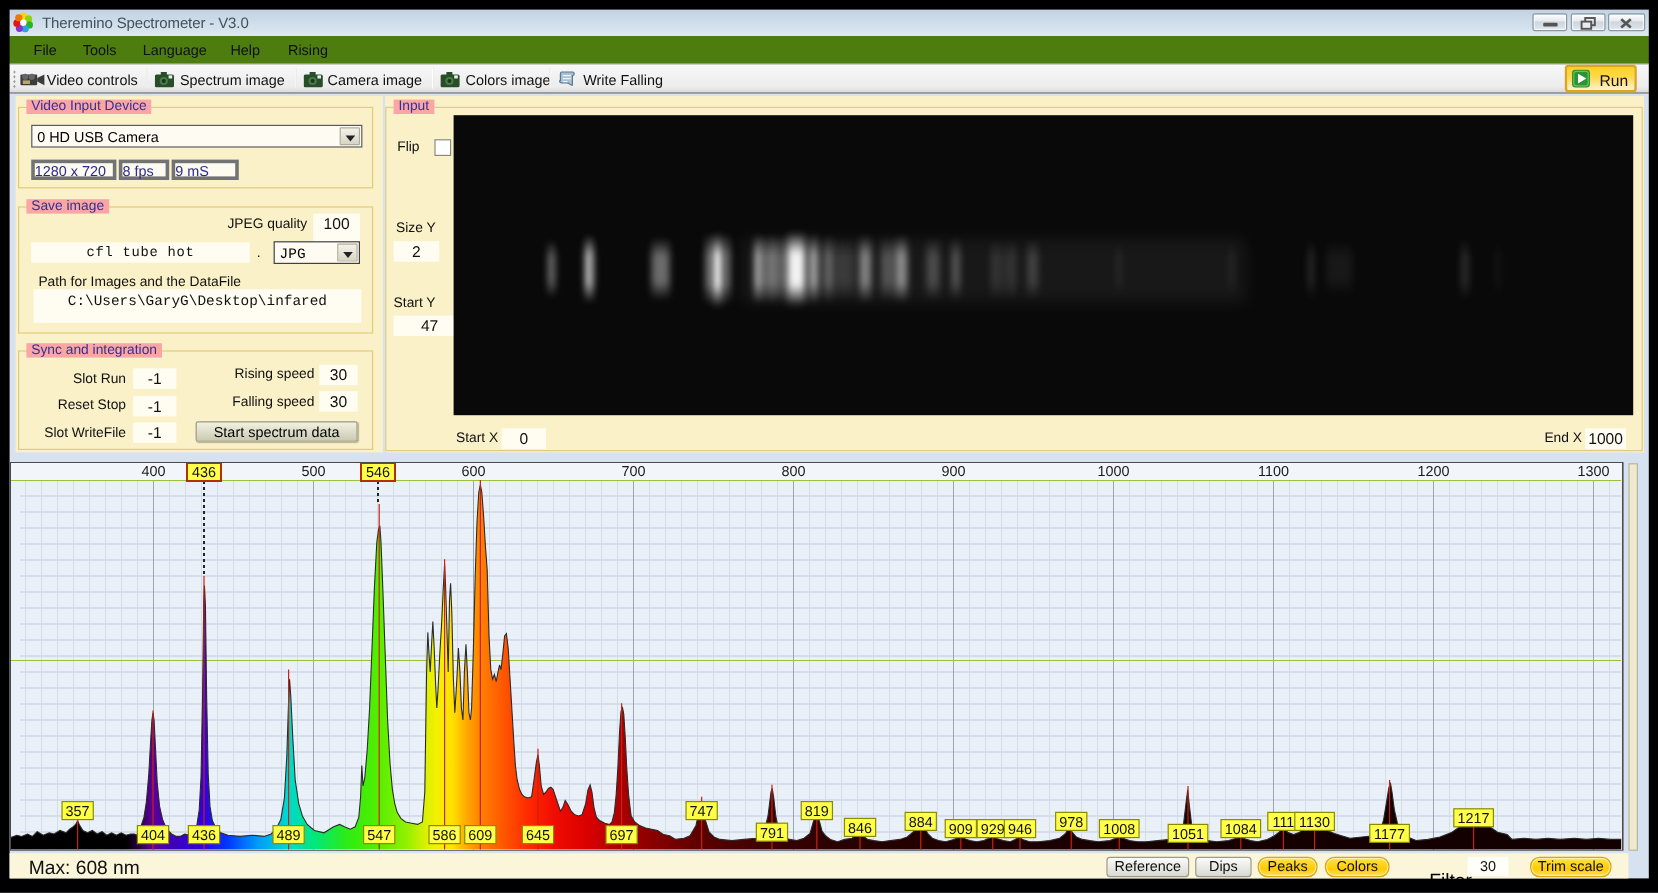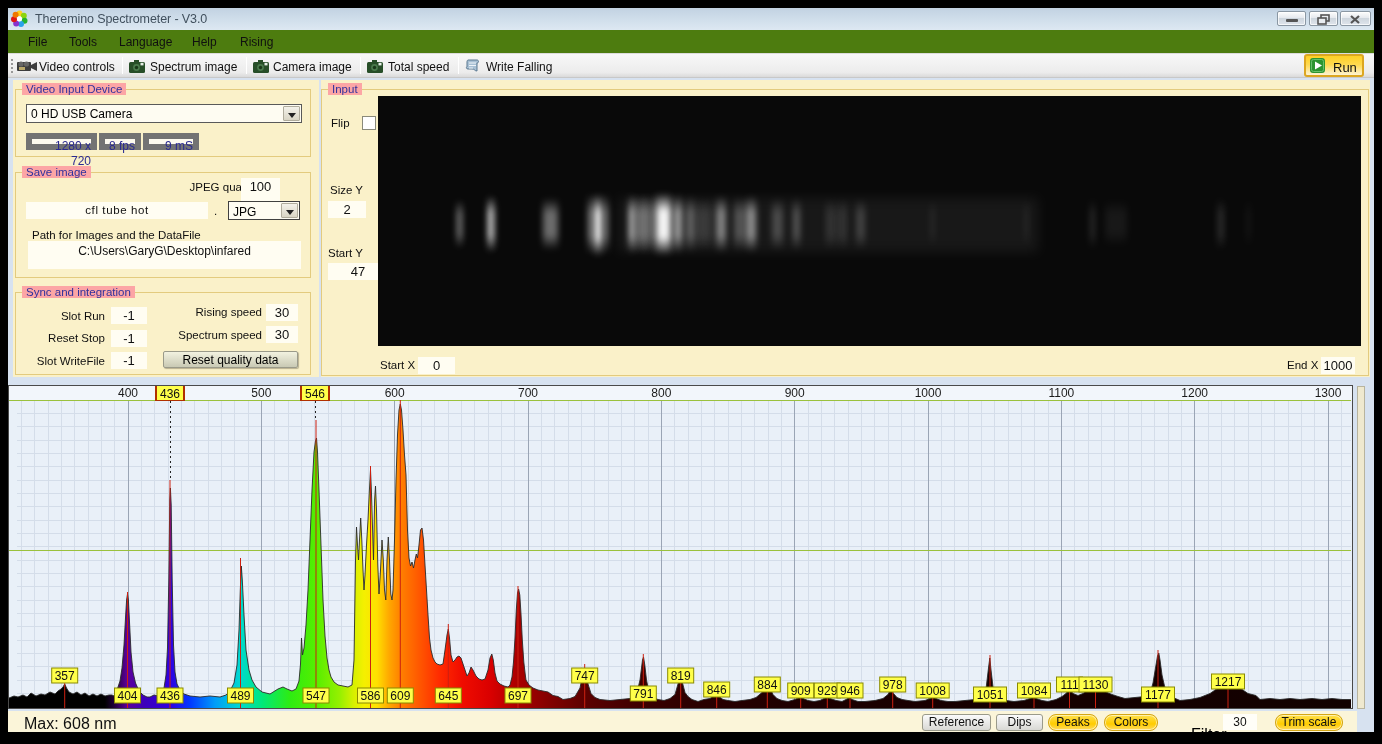--- a/index.html
+++ b/index.html
@@ -11,25 +11,25 @@
 #toolbar {left:8px;top:54px;width:1366px;height:24px;background:linear-gradient(#f8f8f8,#ececec 80%,#dadada);border-bottom:1px solid #c8c8c8}
 .ti {position:absolute;top:6px;font-size:12px;color:#101010}
 .tsep {position:absolute;top:3px;width:1px;height:17px;background:#c0c0c0;border-right:1px solid #fff}
 #client {left:8px;top:78px;width:1366px;height:654px;background:#d7e2f0}
 .panel {position:absolute;background:#faf1c9}
 .grp {position:absolute;border:1px solid #e3cb7e}
 .grptitle {position:absolute;top:-7px;left:6px;background:#fca5a5;padding:0 4px;font-size:11.5px;color:#31319c}
 .lbl {position:absolute;font-size:11.5px;color:#101010;white-space:nowrap}
 .rlbl {position:absolute;font-size:11.5px;color:#101010;white-space:nowrap;text-align:right}
 .wbox {position:absolute;background:#fffdf2;font-size:13px;color:#101010;text-align:center}
-.flatbtn {position:absolute;background:#fdfaef;border:6px solid #737373;font-size:12px;color:#2a2a90;text-align:right}
+.flatbtn {position:absolute;background:#fdfaef;border:3px solid #737373;font-size:12px;color:#2a2a90;text-align:left}
 .combo {position:absolute;background:#fefcf2;border:1px solid #595959}
 .combobtn {position:absolute;right:1px;top:1px;bottom:1px;width:17px;background:linear-gradient(#f4f2ea,#d9d5c4);border:1px solid #b0ac9c;border-radius:1px}
 .combobtn:after {content:"";position:absolute;left:4px;top:6px;border:4px solid transparent;border-top:5px solid #222}
-.mono {font-family:Liberation Sans, sans-serif}
+.mono {font-family:Liberation Mono, monospace}
 #cam {left:378px;top:96px;width:983px;height:250px;background:#090909;overflow:hidden}
 .cl {position:absolute;top:100px;height:58px;background:linear-gradient(rgba(255,255,255,0),#fff 30%,#fff 70%,rgba(255,255,255,0));filter:blur(3px)}
 #statusbar {left:8px;top:711px;width:1349px;height:21px;background:#fbf5d9}
 .sbtn {position:absolute;top:3px;height:17px;border-radius:3px;font-size:12px;text-align:center;color:#101010;border:1px solid #9a9a8a;background:linear-gradient(#fbfbfb,#d8d8d4);line-height:15px}
 .ybtn {border:1px solid #d5a715;border-radius:8px;background:linear-gradient(#ffe14e,#fc0 60%,#ffdb60);box-shadow:inset 0 0 0 1px #fff8}
 </style></head><body>
 
 <div id="titlebar" class="abs">
  <svg width="17" height="17" style="position:absolute;left:3px;top:2px">
   <g>
@@ -93,21 +93,21 @@
     </svg>
  <span class="ti" style="left:265px">Camera image</span>
  <div class="tsep" style="left:352px"></div>
  <svg width="17" height="14" style="position:absolute;left:359px;top:5px">
       <rect x="0" y="3" width="16" height="11" rx="1.5" fill="#274e28"></rect>
       <rect x="5" y="1" width="5" height="3" fill="#274e28"></rect>
       <rect x="11.5" y="3.8" width="3" height="2.6" fill="#e8f0e8"></rect>
       <circle cx="7.5" cy="8.5" r="3.4" fill="#4a7a4c"></circle>
       <circle cx="7.5" cy="8.5" r="1.7" fill="#183818"></circle>
     </svg>
- <span class="ti" style="left:380px">Total speed</span>
+ <span class="ti" style="left:380px">Colors image</span>
  <div class="tsep" style="left:450px"></div>
  <svg width="16" height="16" style="position:absolute;left:457px;top:4px">
       <path d="M3 2h9c2 0 2 3 0 3v8c-2.5 0-2-2-5-2H3c-2 0-2-2-1-2V4c0-1 .5-2 1-2z" fill="#a8c0d4" stroke="#5a7890" stroke-width="1"></path>
       <path d="M4 5h7M4 7.5h7M4 10h4" stroke="#eef4f8" stroke-width="1"></path>
     </svg>
  <span class="ti" style="left:478px">Write Falling</span>
  <div style="position:absolute;left:1296px;top:0px;width:60px;height:23px;border:2px solid #dca621;border-radius:3px;background:linear-gradient(#ffd024,#ffd94f 45%,#fdf3d3)">
    <svg width="16" height="16" style="position:absolute;left:4px;top:1.5px">
         <rect x="0" y="0" width="15" height="15" rx="3" fill="#2c9431"></rect>
         <rect x="1.5" y="1.5" width="12" height="12" rx="2" fill="none" stroke="#67c06b" stroke-width="1"></rect>
@@ -129,21 +129,21 @@
     <div class="combobtn"></div>
   </div>
 <div class="flatbtn abs" style="left:26px;top:133px;width:71px;height:17px;line-height:15px">1280 x 720</div>
 <div class="flatbtn abs" style="left:99px;top:133px;width:42px;height:17px;line-height:15px">8 fps</div>
 <div class="flatbtn abs" style="left:143px;top:133px;width:56px;height:17px;line-height:15px">9 mS</div>
 
 <div class="grp abs" style="left:15px;top:172px;width:296px;height:106px">
     <span class="grptitle">Save image</span>
   </div>
 <span class="rlbl abs" style="right:1126px;top:181px">JPEG quality</span>
-<div class="wbox abs" style="left:241px;top:178px;width:39px;height:32px;line-height:17px">100</div>
+<div class="wbox abs" style="left:261px;top:178px;width:39px;height:32px;line-height:17px">100</div>
 <span class="lbl abs" style="left:32px;top:204px">Name</span>
 <div class="wbox abs mono" style="left:26px;top:202px;width:182px;height:17px;line-height:17px;font-size:11.5px;letter-spacing:0.6px">cfl tube hot</div>
 <span class="lbl abs" style="left:214px;top:205px">.</span>
 <div class="combo abs" style="left:228px;top:201px;width:72px;height:19px;border-color:#404040">
     <span class="mono" style="position:absolute;left:4px;top:3px;font-size:12px">JPG</span>
     <div class="combobtn"></div>
   </div>
 <span class="lbl abs" style="left:32px;top:229px">Path for Images and the DataFile</span>
 <div class="wbox abs mono" style="left:28px;top:241px;width:273px;height:28px;line-height:21px;font-size:12px">C:\Users\GaryG\Desktop\infared</div>
 
@@ -151,23 +151,23 @@
     <span class="grptitle">Sync and integration</span>
   </div>
 <span class="rlbl abs" style="right:1277px;top:310px">Slot Run</span>
 <div class="wbox abs" style="left:111px;top:307px;width:36px;height:17px;line-height:17px">-1</div>
 <span class="rlbl abs" style="right:1277px;top:332px">Reset Stop</span>
 <div class="wbox abs" style="left:111px;top:330px;width:36px;height:17px;line-height:17px">-1</div>
 <span class="rlbl abs" style="right:1277px;top:355px">Slot WriteFile</span>
 <div class="wbox abs" style="left:111px;top:352px;width:36px;height:17px;line-height:17px">-1</div>
 <span class="rlbl abs" style="right:1120px;top:306px">Rising speed</span>
 <div class="wbox abs" style="left:266px;top:304px;width:32px;height:17px;line-height:17px">30</div>
-<span class="rlbl abs" style="right:1120px;top:329px">Spectrum speed</span>
+<span class="rlbl abs" style="right:1120px;top:329px">Falling speed</span>
 <div class="wbox abs" style="left:266px;top:326px;width:32px;height:17px;line-height:17px">30</div>
-<div class="abs" style="left:163px;top:351px;width:135px;height:17px;border:1px solid #9a9a8a;border-radius:2px;background:linear-gradient(#f2f2e0,#c9c9b4);font-size:12px;text-align:center;line-height:16px;box-shadow:1px 1px 1px #b8b090">Reset quality data</div>
+<div class="abs" style="left:163px;top:351px;width:135px;height:17px;border:1px solid #9a9a8a;border-radius:2px;background:linear-gradient(#f2f2e0,#c9c9b4);font-size:12px;text-align:center;line-height:16px;box-shadow:1px 1px 1px #b8b090">Start spectrum data</div>
 
 <div class="grp abs" style="left:321px;top:89px;width:1048px;height:287px">
     <span class="grptitle">Input</span>
   </div>
 <span class="lbl abs" style="left:331px;top:117px">Flip</span>
 <div class="abs" style="left:362px;top:116px;width:14px;height:14px;background:#fff;border:1px solid #8a8a7a"></div>
 <span class="lbl abs" style="left:330px;top:184px">Size Y</span>
 <div class="wbox abs" style="left:328px;top:201px;width:38px;height:17px;line-height:17px">2</div>
 <span class="lbl abs" style="left:328px;top:247px">Start Y</span>
 <div class="wbox abs" style="left:328px;top:263px;width:60px;height:17px;line-height:17px">47</div>

